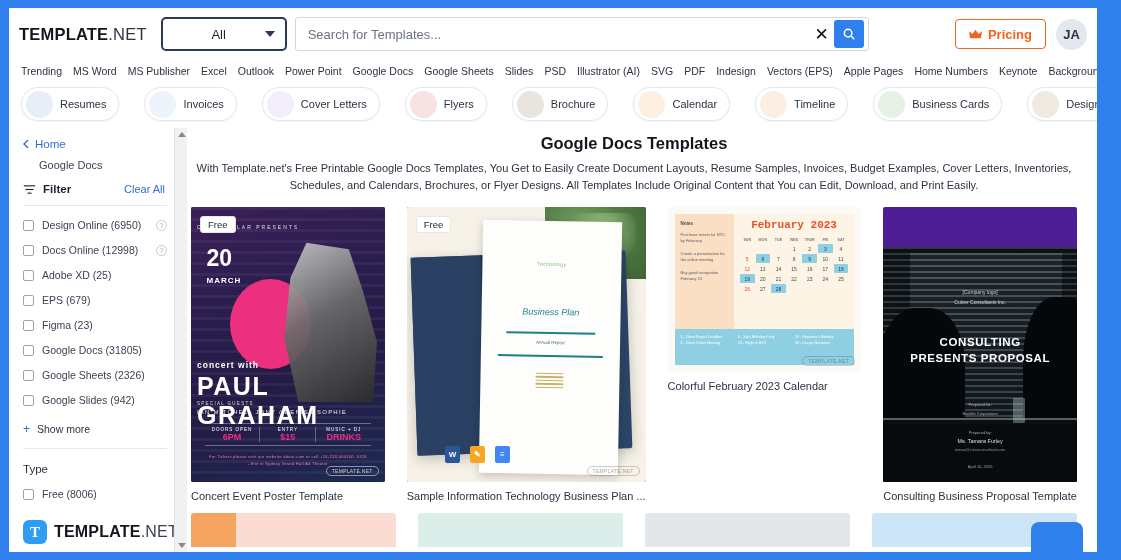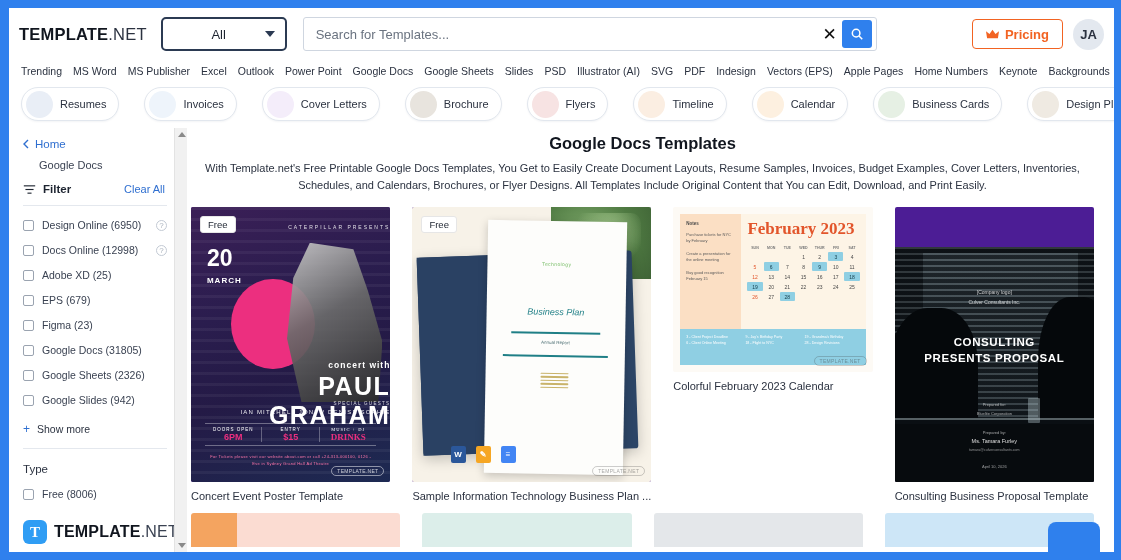--- a/index.html
+++ b/index.html
@@ -5,21 +5,21 @@
   * { box-sizing: border-box; margin: 0; padding: 0; }
   html, body {
     width: 1121px; height: 560px;
     overflow: hidden;
     font-family: "Liberation Sans", sans-serif;
     background: #2f80ed;
   }
   #frame {
     position: absolute; inset: 0;
     background: #2f80ed;
-    padding: 8px 7px 8px 9px;
+    padding: 8px 24px 8px 9px;
   }
   #viewport {
     position: relative;
     width: 100%; height: 100%;
     background: #ffffff;
     overflow: hidden;
   }
 
   
   .header {
@@ -45,21 +45,21 @@
   }
   .select-wrap .sel-val { font-size: 13px; color: #1d2430; flex: 1; text-align: center; }
   .chev {
     width: 0; height: 0;
     border-left: 5px solid transparent; border-right: 5px solid transparent;
     border-top: 6px solid #2b3a52;
   }
 
   .search-wrap {
     position: relative; height: 34px; width: 574px;
-    margin-left: 16px;
+    margin-left: 8px;
     border: 1px solid #cfd6e0; border-radius: 3px;
     display: flex; align-items: center;
     padding: 0 4px 0 12px; background: #fff;
   }
   .search-input {
     flex: 1; border: none; outline: none;
     font-size: 13px; color: #333; background: transparent;
     font-family: "Liberation Sans", sans-serif;
   }
   .search-input::placeholder { color: #6a7380; }
@@ -230,33 +230,33 @@
   .poster { width: 100%; height: 100%; position: relative;
     background: linear-gradient(160deg,#3b1f57 0%,#2a1d4e 35%,#241a46 60%,#1d2a52 100%); }
   .poster .stripes { position: absolute; inset: 0;
     background: repeating-linear-gradient(to bottom, rgba(255,255,255,.05) 0 3px, transparent 3px 11px); }
   .poster .pink-circle { position: absolute; left: 20%; top: 26%; width: 42%; height: 33%;
     background: #ec2f7f; border-radius: 50%; }
   .poster .figure { position: absolute; right: 4%; top: 13%; width: 52%; height: 58%;
     background: linear-gradient(150deg,#cfcfcf,#6b6b6b 45%,#2b2b2b);
     clip-path: polygon(30% 0, 72% 4%, 86% 30%, 100% 62%, 96% 100%, 22% 100%, 8% 60%, 14% 22%);
     opacity:.92; }
-  .poster .txt { position: absolute; left: 12px; right: 0; text-align: right; color: #fff; }
+  .poster .txt { position: absolute; left: 6px; right: 0; text-align: left; color: #fff; }
   .p-presents { top: 6%; font-size: 5px; letter-spacing: 2px; opacity: .85; }
   .p-day { position: absolute; left: 8%; top: 15%; font-size: 23px; font-weight: 700; color: #fff; line-height: .9; }
   .p-month { position: absolute; left: 8%; top: 25%; font-size: 8px; font-weight: 700; color: #fff; letter-spacing: 1px; }
   .p-concert { top: 55.5%; font-size: 8.5px; font-weight: 700; letter-spacing: 1px; }
   .p-name { top: 60%; font-size: 25px; font-weight: 700; letter-spacing: 1.5px; }
   .p-guests-l { top: 70.5%; font-size: 4.5px; letter-spacing: 1.3px; opacity: .8; }
   .p-guests { top: 73.5%; font-size: 6px; letter-spacing: 1.2px; opacity: .9; }
   .p-info { position: absolute; left: 7%; right: 7%; top: 78.5%;
     display: flex; border-top: 1px solid rgba(255,255,255,.35); border-bottom: 1px solid rgba(255,255,255,.35);
     padding: 3px 0; }
   .p-info .col { flex: 1; text-align: center; border-right: 1px solid rgba(255,255,255,.3); }
-  .p-info .col:last-child { border-right: none; font-family: Liberation Serif, serif; }
+  .p-info .col:last-child { border-right: none; }
   .p-info .k { font-size: 4.5px; color: #fff; letter-spacing: 1px; }
   .p-info .v { font-size: 9px; color: #ec2f7f; font-weight: 700; }
   .p-foot { position: absolute; left: 9%; right: 9%; bottom: 5.5%;
     text-align: center; font-size: 4px; color: #ff77ab; line-height: 1.6; letter-spacing: .3px; }
 
   
   .bp { width: 100%; height: 100%; position: relative; background: #f7f2e8; }
   .bp .plant { position: absolute; right: 0; top: 0; width: 42%; height: 26%;
     background: radial-gradient(circle at 35% 40%, #7da86a, #4f7a42 60%, #3f6336);
     border-bottom-left-radius: 14px; }
@@ -287,22 +287,22 @@
   .fmt.gdoc { background: #4285f4; }
 
   
   .cal { width: 100%; height: 100%; background: #fdfaf5; padding: 7px; }
   .cal-inner { width: 100%; height: 100%; background: #fff; display: flex; flex-direction: column; }
   .cal-top { display: flex; flex: 1; }
   .cal-notes { width: 33%; background: #fbdfc4; padding: 7px 6px; }
   .cal-notes .nh { font-size: 4.5px; font-weight: 700; color: #4a4a4a; }
   .cal-notes .nl { font-size: 4px; color: #5a5a5a; line-height: 1.6; margin-top: 6px; }
   .cal-main { flex: 1; background: #fdf4e6; padding: 5px 6px; }
-  .cal-title { font-size: 17px; font-weight: 700; color: #e2552b;
-    font-family: Liberation Serif, serif; }
+  .cal-title { text-align: center; font-size: 11px; font-weight: 700; color: #e2552b;
+    font-family: Liberation Mono, monospace; }
   .cal-grid { display: grid; grid-template-columns: repeat(7,1fr); gap: 1px; margin-top: 5px; }
   .cal-grid div { text-align: center; font-size: 5px; color: #4a4a4a; padding: 1.5px 0; }
   .cal-grid .dow { font-size: 3.6px; color: #7a7a7a; font-weight: 700; }
   .cal-grid .hl { background: #8fcfe3; color: #17414f; border-radius: 1px; }
   .cal-grid .red { color: #e2552b; }
   .cal-foot { height: 24%; background: #8fcfe3; display: flex; padding: 5px 6px; gap: 4px; }
   .cal-foot .ev { flex: 1; font-size: 3.6px; color: #fff; line-height: 1.8; }
 
   
   .cons { width: 100%; height: 100%; position: relative; background: #11161a; overflow: hidden; margin-top: 40px; }
@@ -409,34 +409,34 @@
         </div>
         <div class="chip">
           <span class="thumb" style="background:#eef4fb"></span>
           <span class="lbl">Invoices</span>
         </div>
         <div class="chip">
           <span class="thumb" style="background:#f4edfa"></span>
           <span class="lbl">Cover Letters</span>
         </div>
         <div class="chip">
+          <span class="thumb" style="background:#f7e3e3"></span>
+          <span class="lbl">Flyers</span>
+        </div>
+        <div class="chip">
           <span class="thumb" style="background:#e8e4de"></span>
           <span class="lbl">Brochure</span>
         </div>
         <div class="chip">
-          <span class="thumb" style="background:#f7e3e3"></span>
-          <span class="lbl">Flyers</span>
+          <span class="thumb" style="background:#fdf0e0"></span>
+          <span class="lbl">Calendar</span>
         </div>
         <div class="chip">
           <span class="thumb" style="background:#fbeee2"></span>
           <span class="lbl">Timeline</span>
-        </div>
-        <div class="chip">
-          <span class="thumb" style="background:#fdf0e0"></span>
-          <span class="lbl">Calendar</span>
         </div>
         <div class="chip">
           <span class="thumb" style="background:#e6f0e4"></span>
           <span class="lbl">Business Cards</span>
         </div>
         <div class="chip">
           <span class="thumb" style="background:#efeae2"></span>
           <span class="lbl">Design Plan</span>
         </div>
         <div class="chip">

